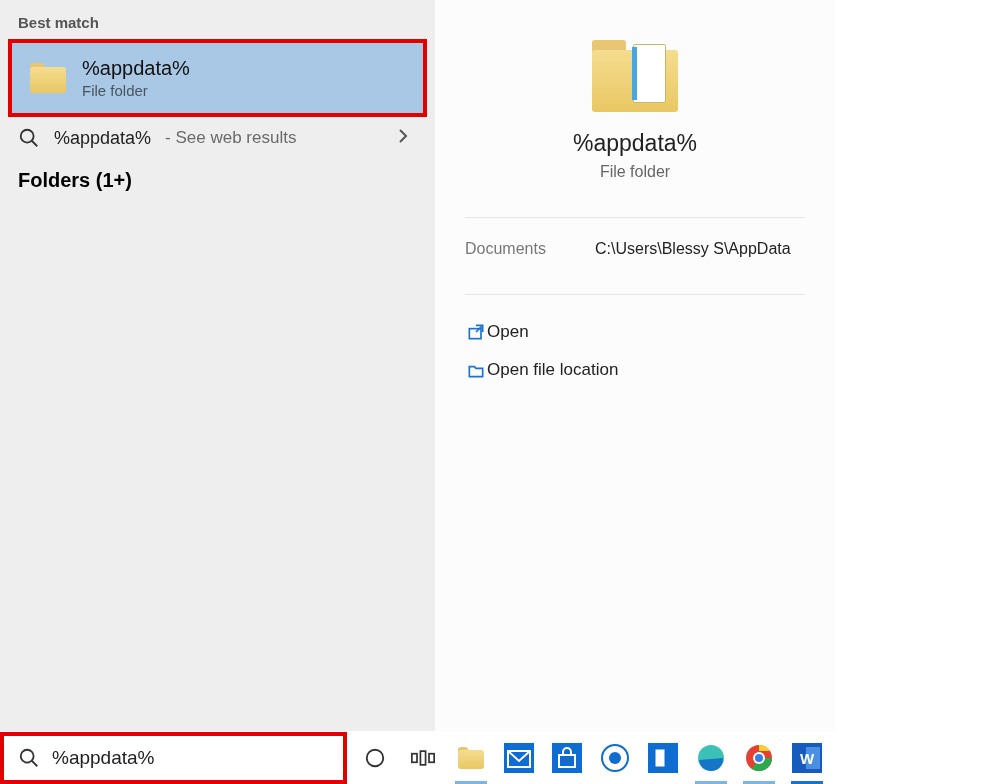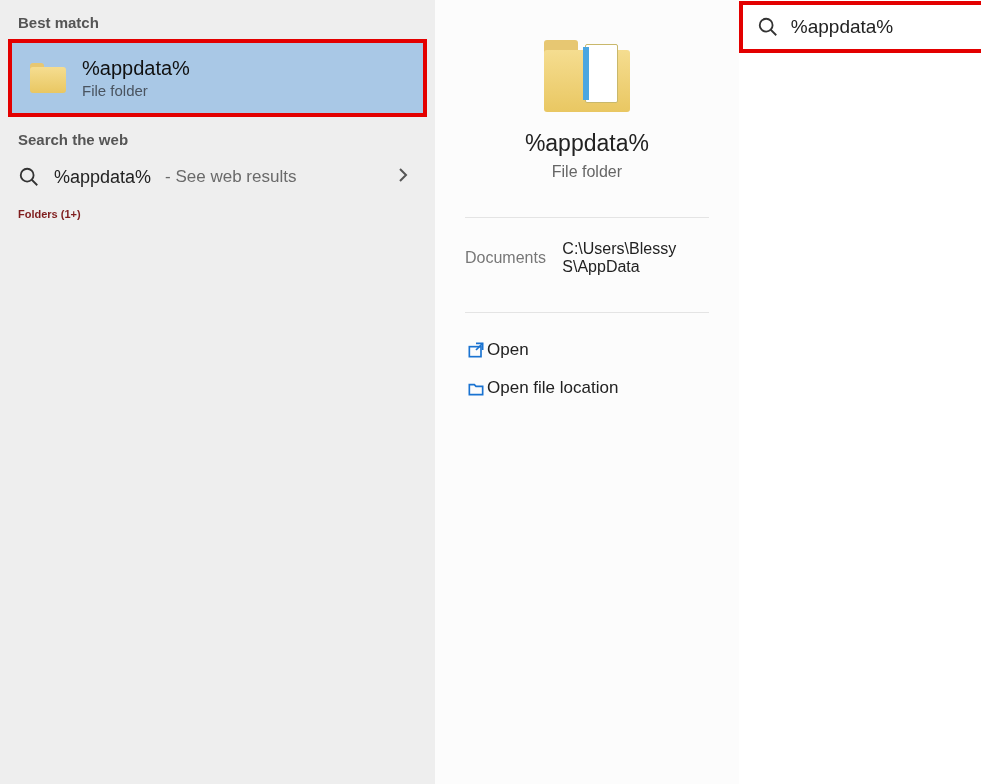--- a/index.html
+++ b/index.html
@@ -1,18 +1,18 @@
 <!DOCTYPE html>
 <html><head>
 <meta charset="utf-8">
 <style>
   * { box-sizing: border-box; margin: 0; padding: 0; font-family: "Segoe UI", Tahoma, sans-serif; }
   html, body { width: 981px; height: 784px; overflow: hidden; background: #fff; }
 
-  .root { display: flex; flex-direction: row; width: 835px; height: 784px; }
+  .root { display: flex; flex-direction: column; width: 835px; height: 784px; }
   .upper { display: flex; flex: 1; min-height: 0; }
   .left  { width: 435px; background: #eeeeee; display: flex; flex-direction: column; }
   .right { flex: 1; background: #fcfcfc; display: flex; flex-direction: column; }
 
   
   .sec-label { font-size: 15px; color: #555; padding: 14px 18px 8px 18px; font-weight: 600; }
   .best-match {
     display: flex; align-items: center; gap: 16px;
     padding: 14px 18px; background: #a9c8e6;
     border: 4px solid #e30000; margin: 0 8px;
@@ -21,21 +21,21 @@
   .best-match .sub   { font-size: 15px; color: #4a5460; margin-top: 2px; }
 
   .web-row {
     display: flex; align-items: center; gap: 14px;
     padding: 10px 18px; cursor: pointer;
   }
   .web-row .txt { font-size: 18px; color: #222; }
   .web-row .hint { color: #6a6a6a; font-size: 17px; }
   .web-row .chev { margin-left: auto; color: #555; font-size: 18px; padding-right: 8px; }
 
-  .cat-row { font-size: 11px; color: #7f1d1d; padding: 10px 18px; font-weight: 600; }
+  .cat-row { font-size: 20px; color: #000000; padding: 10px 18px; font-weight: 600; }
 
   
   .detail-hero { display: flex; flex-direction: column; align-items: center; padding: 40px 0 18px 0; }
   .hero-title { font-size: 23px; margin-top: 18px; color: #222; }
   .hero-sub   { font-size: 16px; color: #666; margin-top: 6px; }
 
   .divider { height: 1px; background: #e4e4e4; margin: 18px 30px; }
 
   .loc-row { display: flex; align-items: center; padding: 4px 30px 18px 30px; }
   .loc-label { color: #777; font-size: 16px; width: 130px; }
@@ -84,21 +84,20 @@
         <div class="folder-sm">
           <div class="folder-tab"></div>
             <div class="folder-body"></div>
         </div>
         <div>
           <div class="title">%appdata%</div>
           <div class="sub">File folder</div>
         </div>
       </div>
 
-      <div class="sec-label">Search the web</div>
 
       <div class="web-row">
         <svg class="search-glyph" viewBox="0 0 24 24" fill="none" stroke="#333" stroke-width="2">
           <circle cx="10" cy="10" r="7"></circle>
             <line x1="15" y1="15" x2="21" y2="21"></line>
         </svg>
         <span class="txt">%appdata%</span>
         <span class="hint">- See web results</span>
         <span class="chev">
           <svg width="12" height="16" viewBox="0 0 12 16" fill="none" stroke="#555" stroke-width="2">

